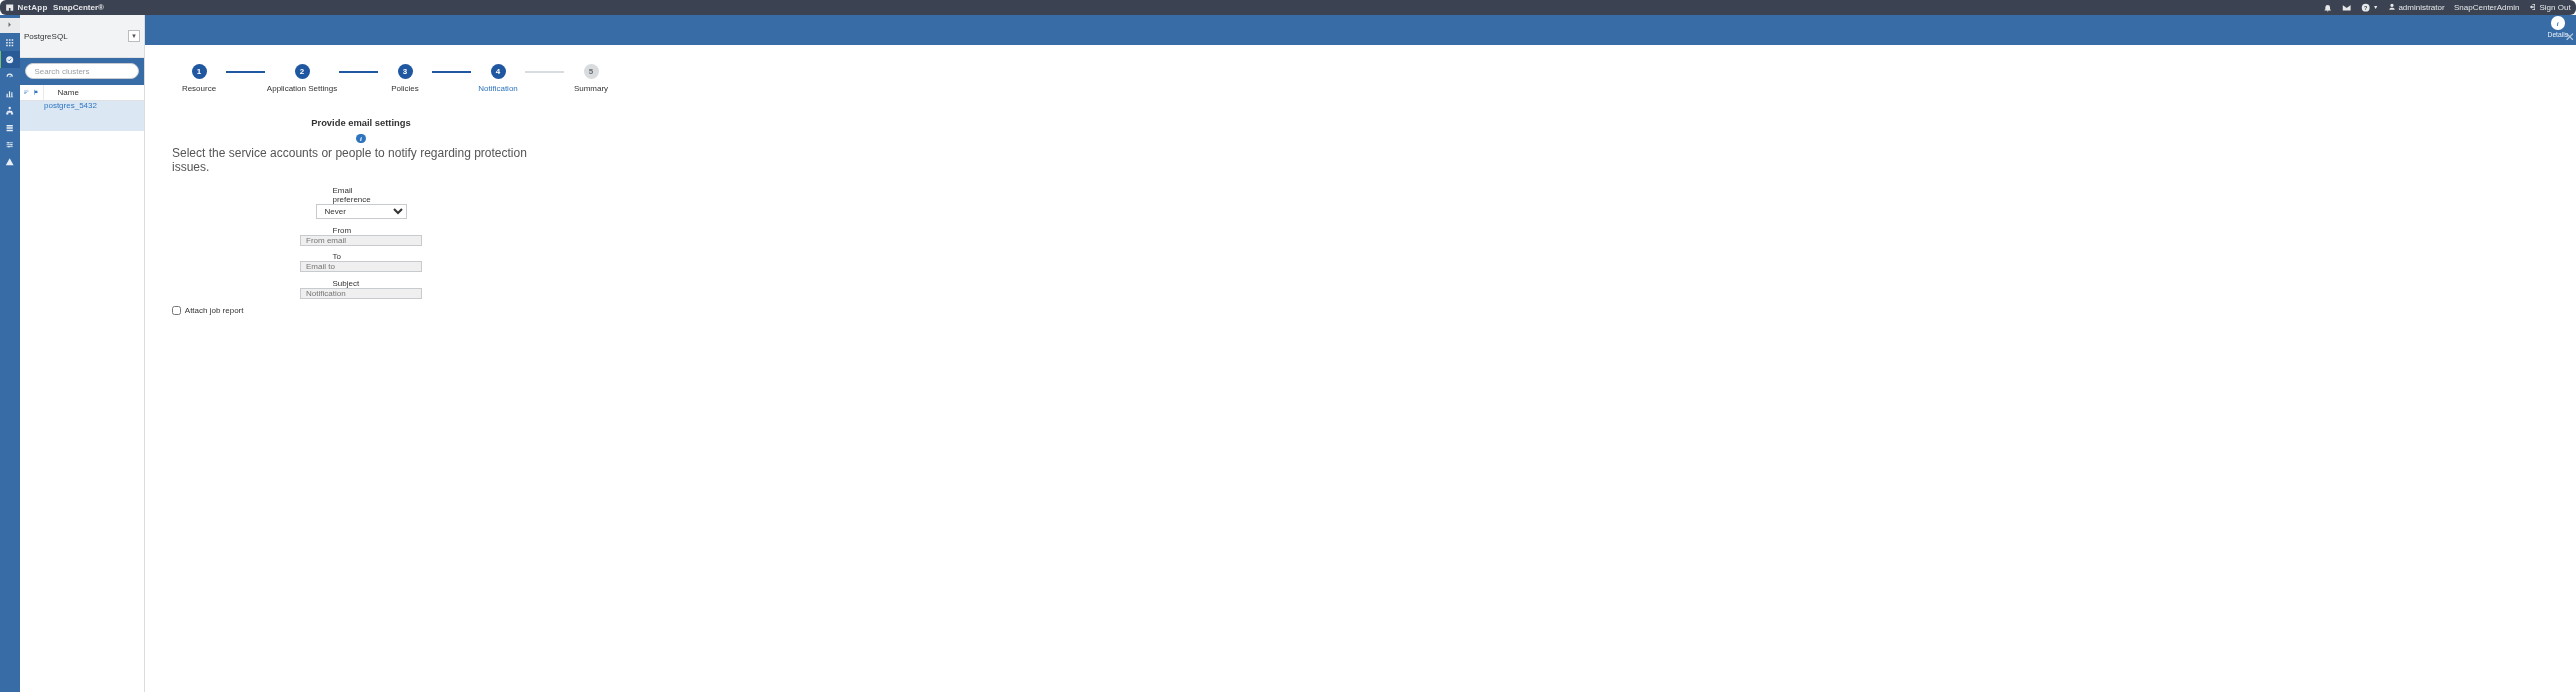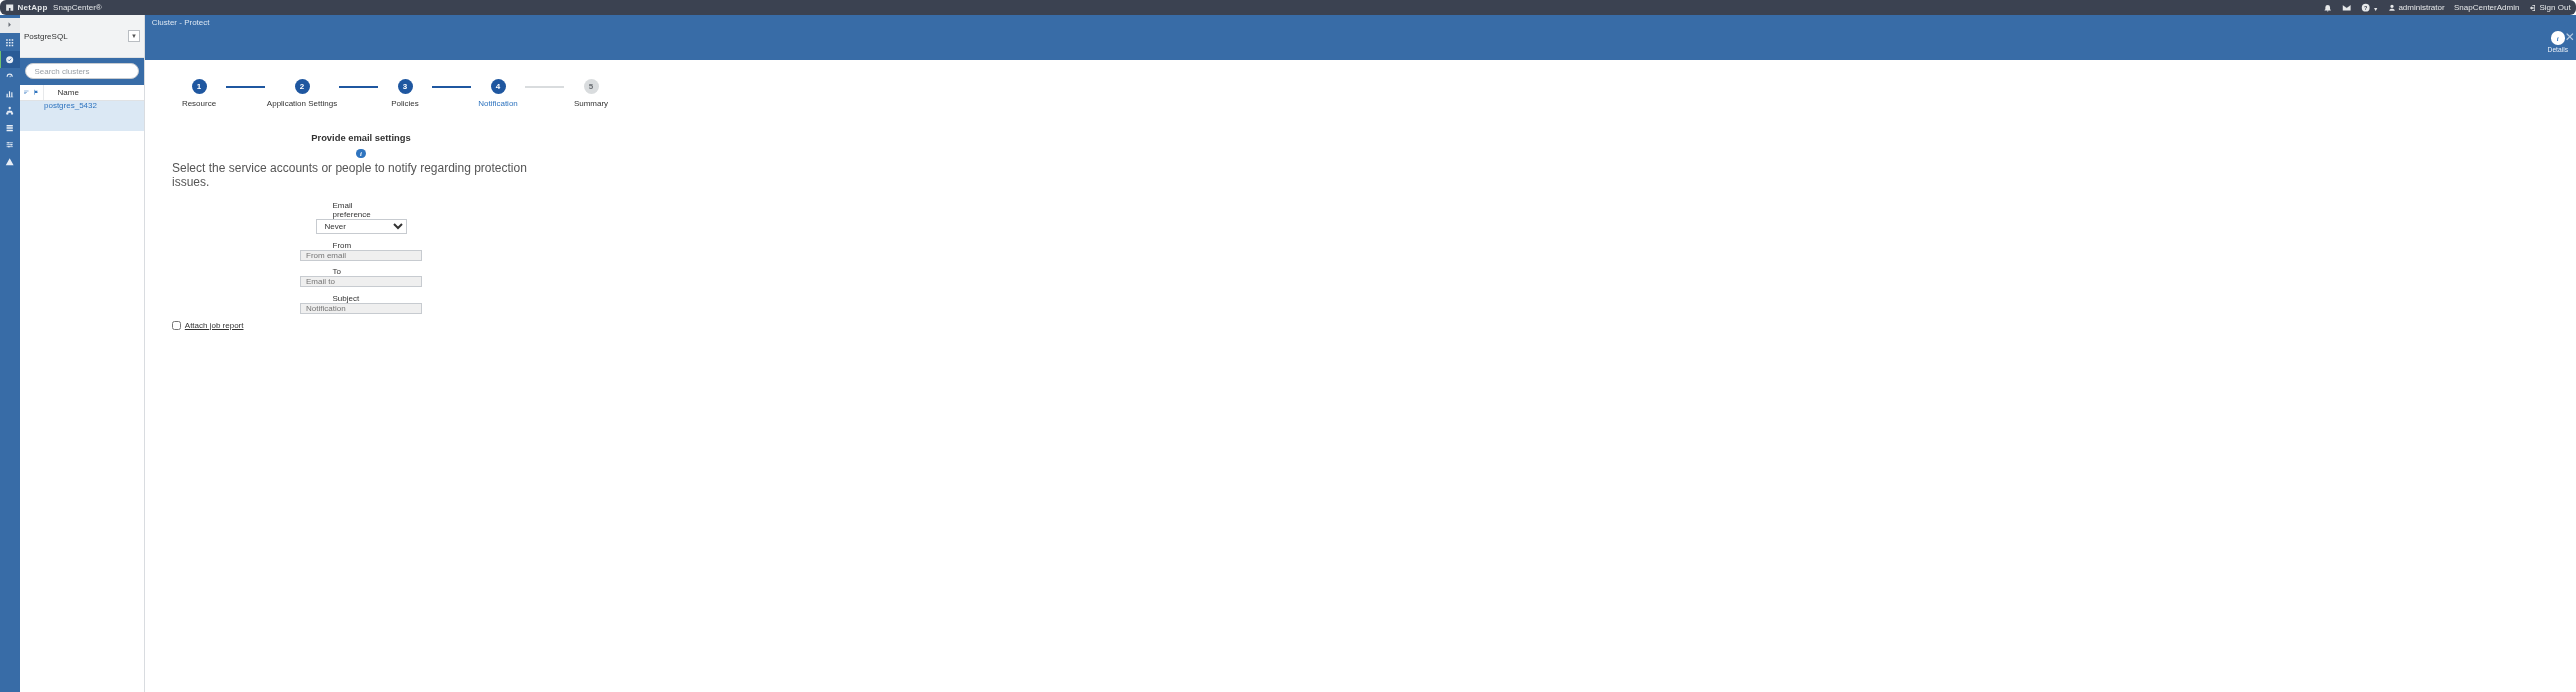--- a/index.html
+++ b/index.html
@@ -12,23 +12,23 @@
     background: #3b4251;
     color: #e6e8ea;
     display: flex;
     align-items: center;
     padding: 0 5.4px;
     font-size: 8px;
     border-radius: 6px;
   }
   .topbar .brand { display: flex; align-items: center; gap: 2.7px; }
   .topbar .brand b { font-weight: 700; letter-spacing: 0.3px; }
-  .topbar .brand span.product { font-weight: 400; margin-left: 2.7px; }
+  .topbar .brand span.product { font-weight: 700; margin-left: 2.7px; }
   .topbar .right { margin-left: auto; display: flex; align-items: center; gap: 9.4px; }
-  .topbar .right .item { display: flex; align-items: flex-end; gap: 2.7px; cursor: pointer; }
+  .topbar .right .item { display: flex; align-items: center; gap: 2.7px; cursor: pointer; }
   .topbar .icon { width: 9.4px; height: 9.4px; display: inline-flex; align-items: center; justify-content: center; }
   .netapp-logo { width: 9.4px; height: 9.4px; }
 
   
   .layout { display: flex; height: calc(100% - 15px); }
 
   
   .navrail {
     width: 20px;
     background: #386ca7;
@@ -149,21 +149,21 @@
   .row-form select{
     height:15px; width:91px; border:0.7px solid #c7cbd0; font-size:8px;
     padding:0 4px; background:#fff; color:#333;
   }
   .row-form input[type=text]{
     height:19px; flex:1; max-width:297px;
     border:0.7px solid #c7cbd0; background:#efefef; color:#777;
     font-size:8px; padding:0 5.4px;
   }
   .row-form input[type=text]:disabled{ color:#888; }
-  .chk-row{ margin-top:4px; display:flex; align-items:center; gap:4px; font-size:8px;text-decoration:underline;}
+  .chk-row{ margin-top:4px; display:flex; align-items:center; gap:4px; font-size:8px;}
   .chk-row input{ width:8.8px; height:8.8px;}
 </style>
 </head>
 <body>
 
 <div class="topbar">
   <div class="brand">
     <svg class="netapp-logo" viewBox="0 0 24 24">
         <path fill="#e6e8ea" d="M3 4h7v16H3zM14 4h7v16h-7zM10 4h4v9h-4z"></path>
       </svg>
@@ -280,23 +280,20 @@
           </svg>
       </div>
       <div class="colname">Name</div>
     </div>
     <div class="row selected">
       <span>postgres_5432</span>
     </div>
   </div>
 
   <div class="main">
-    <div class="breadcrumb">
-      <span>Cluster - Protect</span>
-    </div>
     <span class="close-x">✕</span>
     <div class="details-strip">
       <div class="details">
         <div class="circ">i</div>
         <span>Details</span>
       </div>
     </div>
 
     <div class="content">
 

